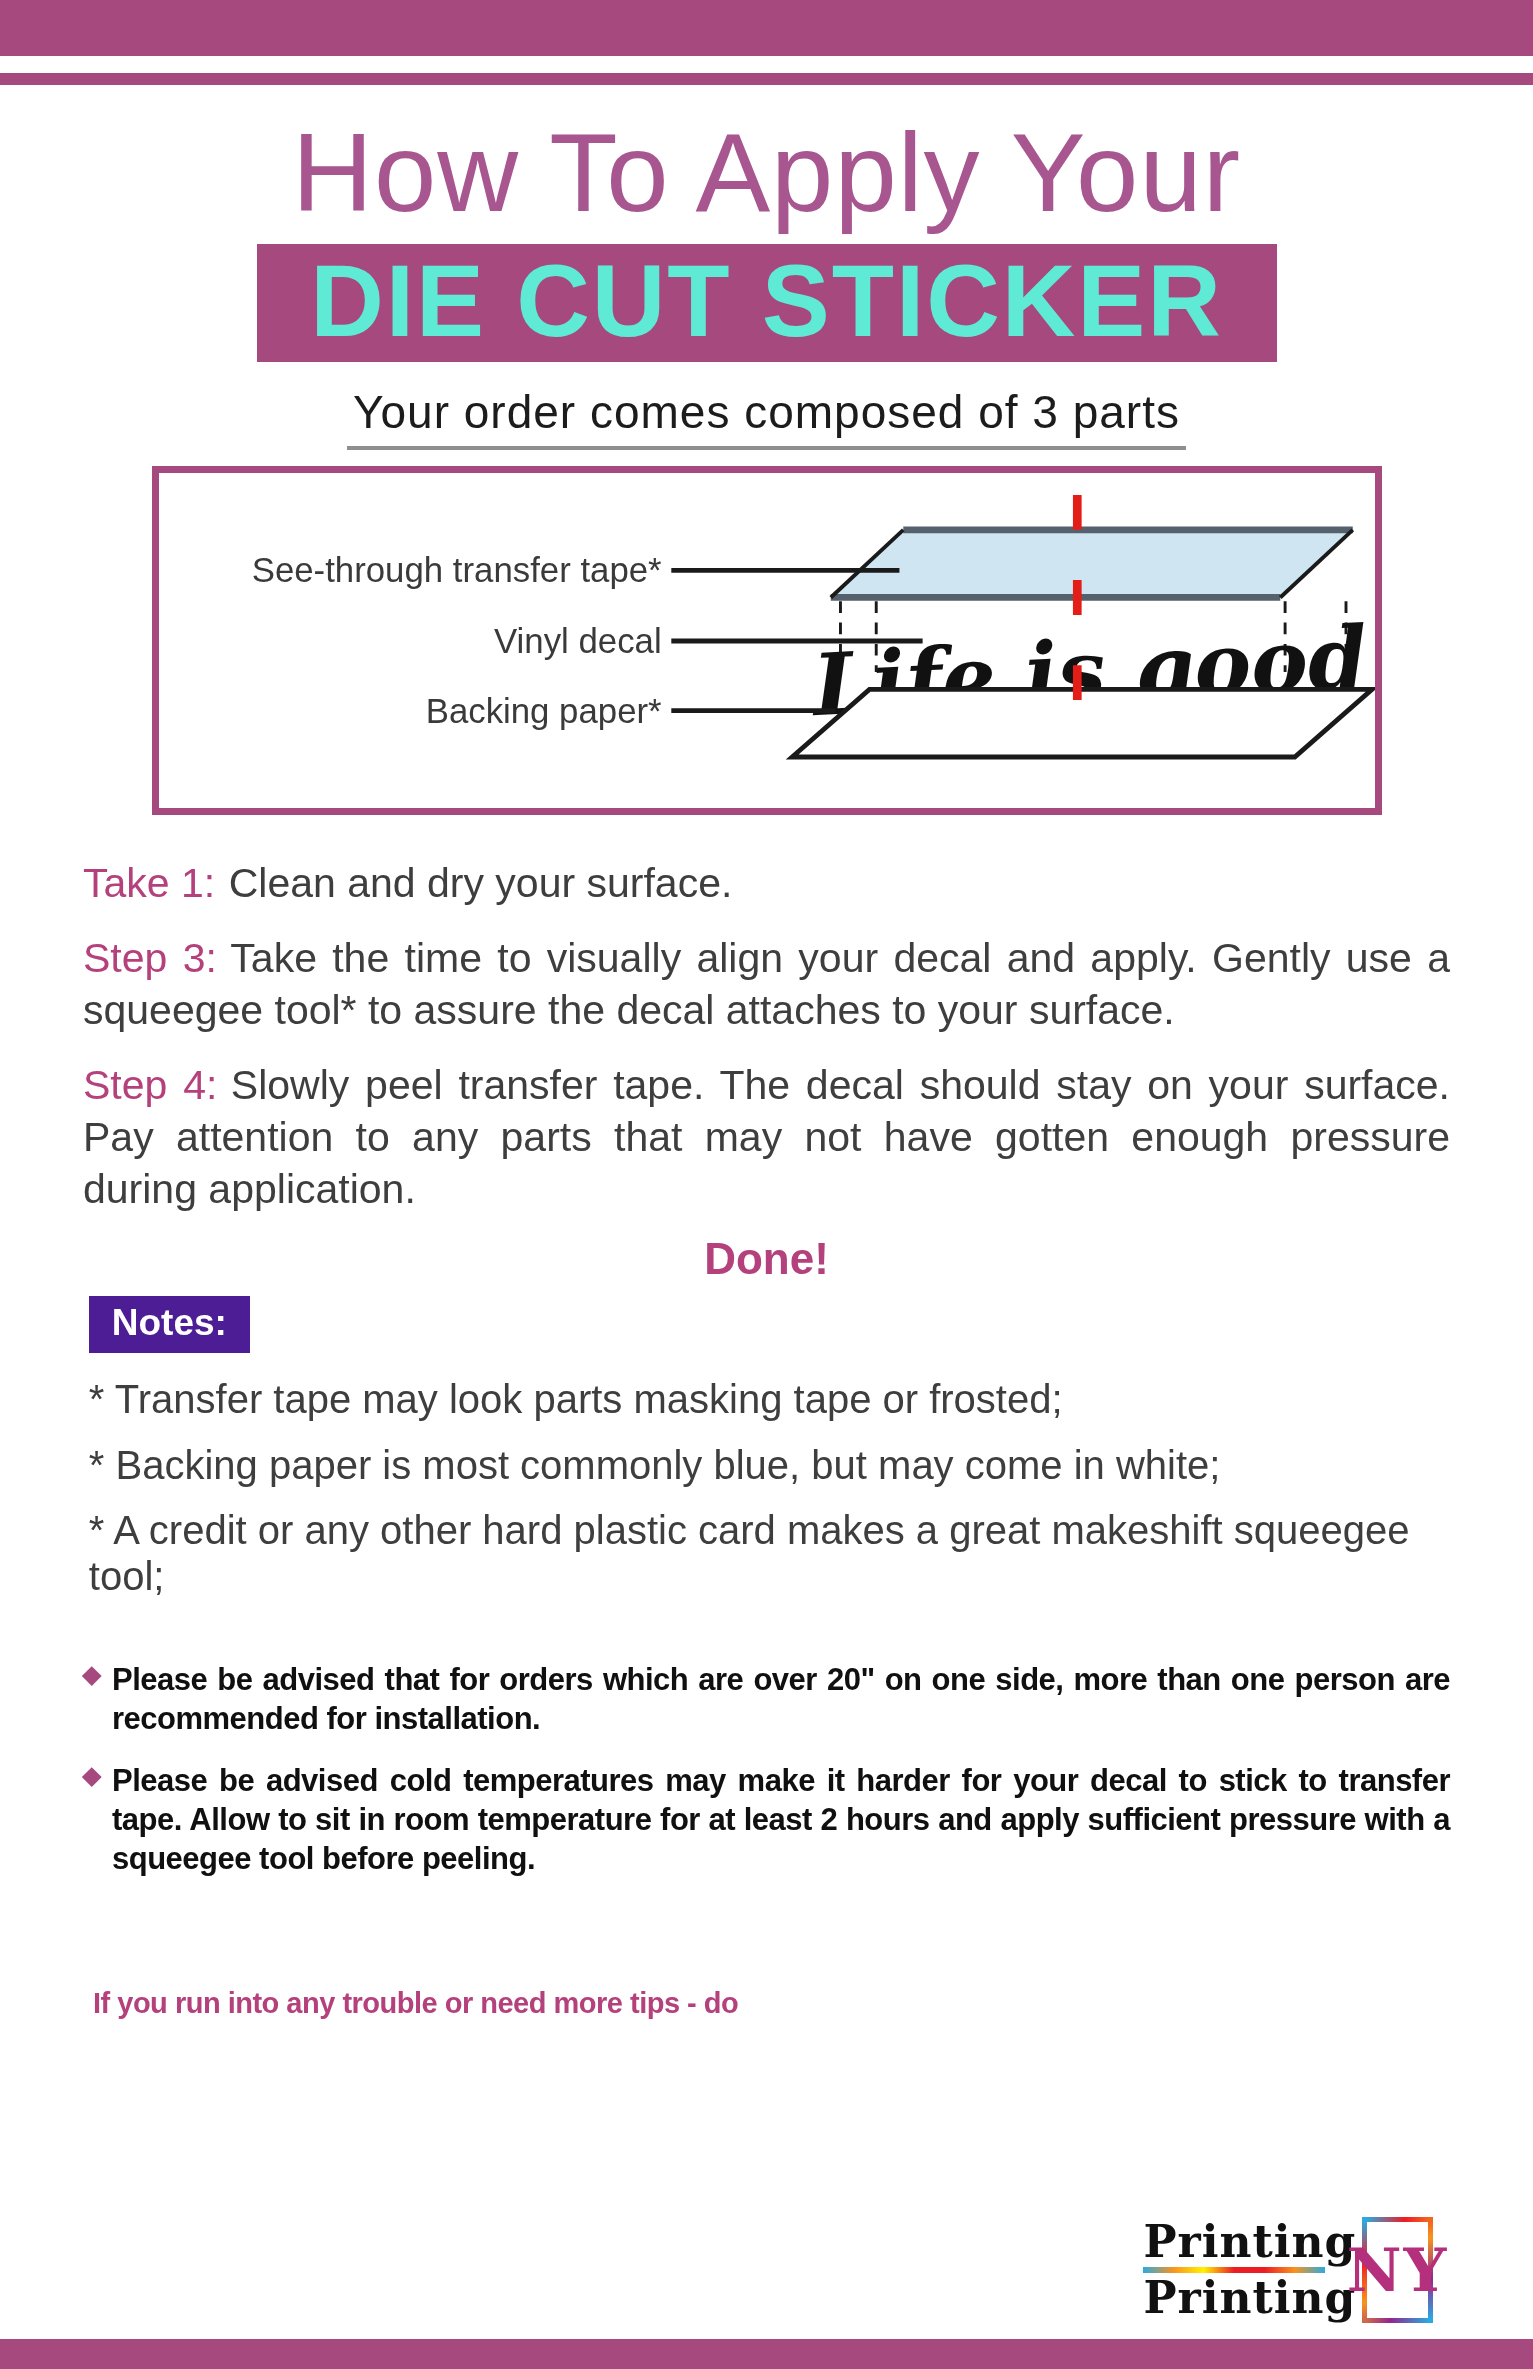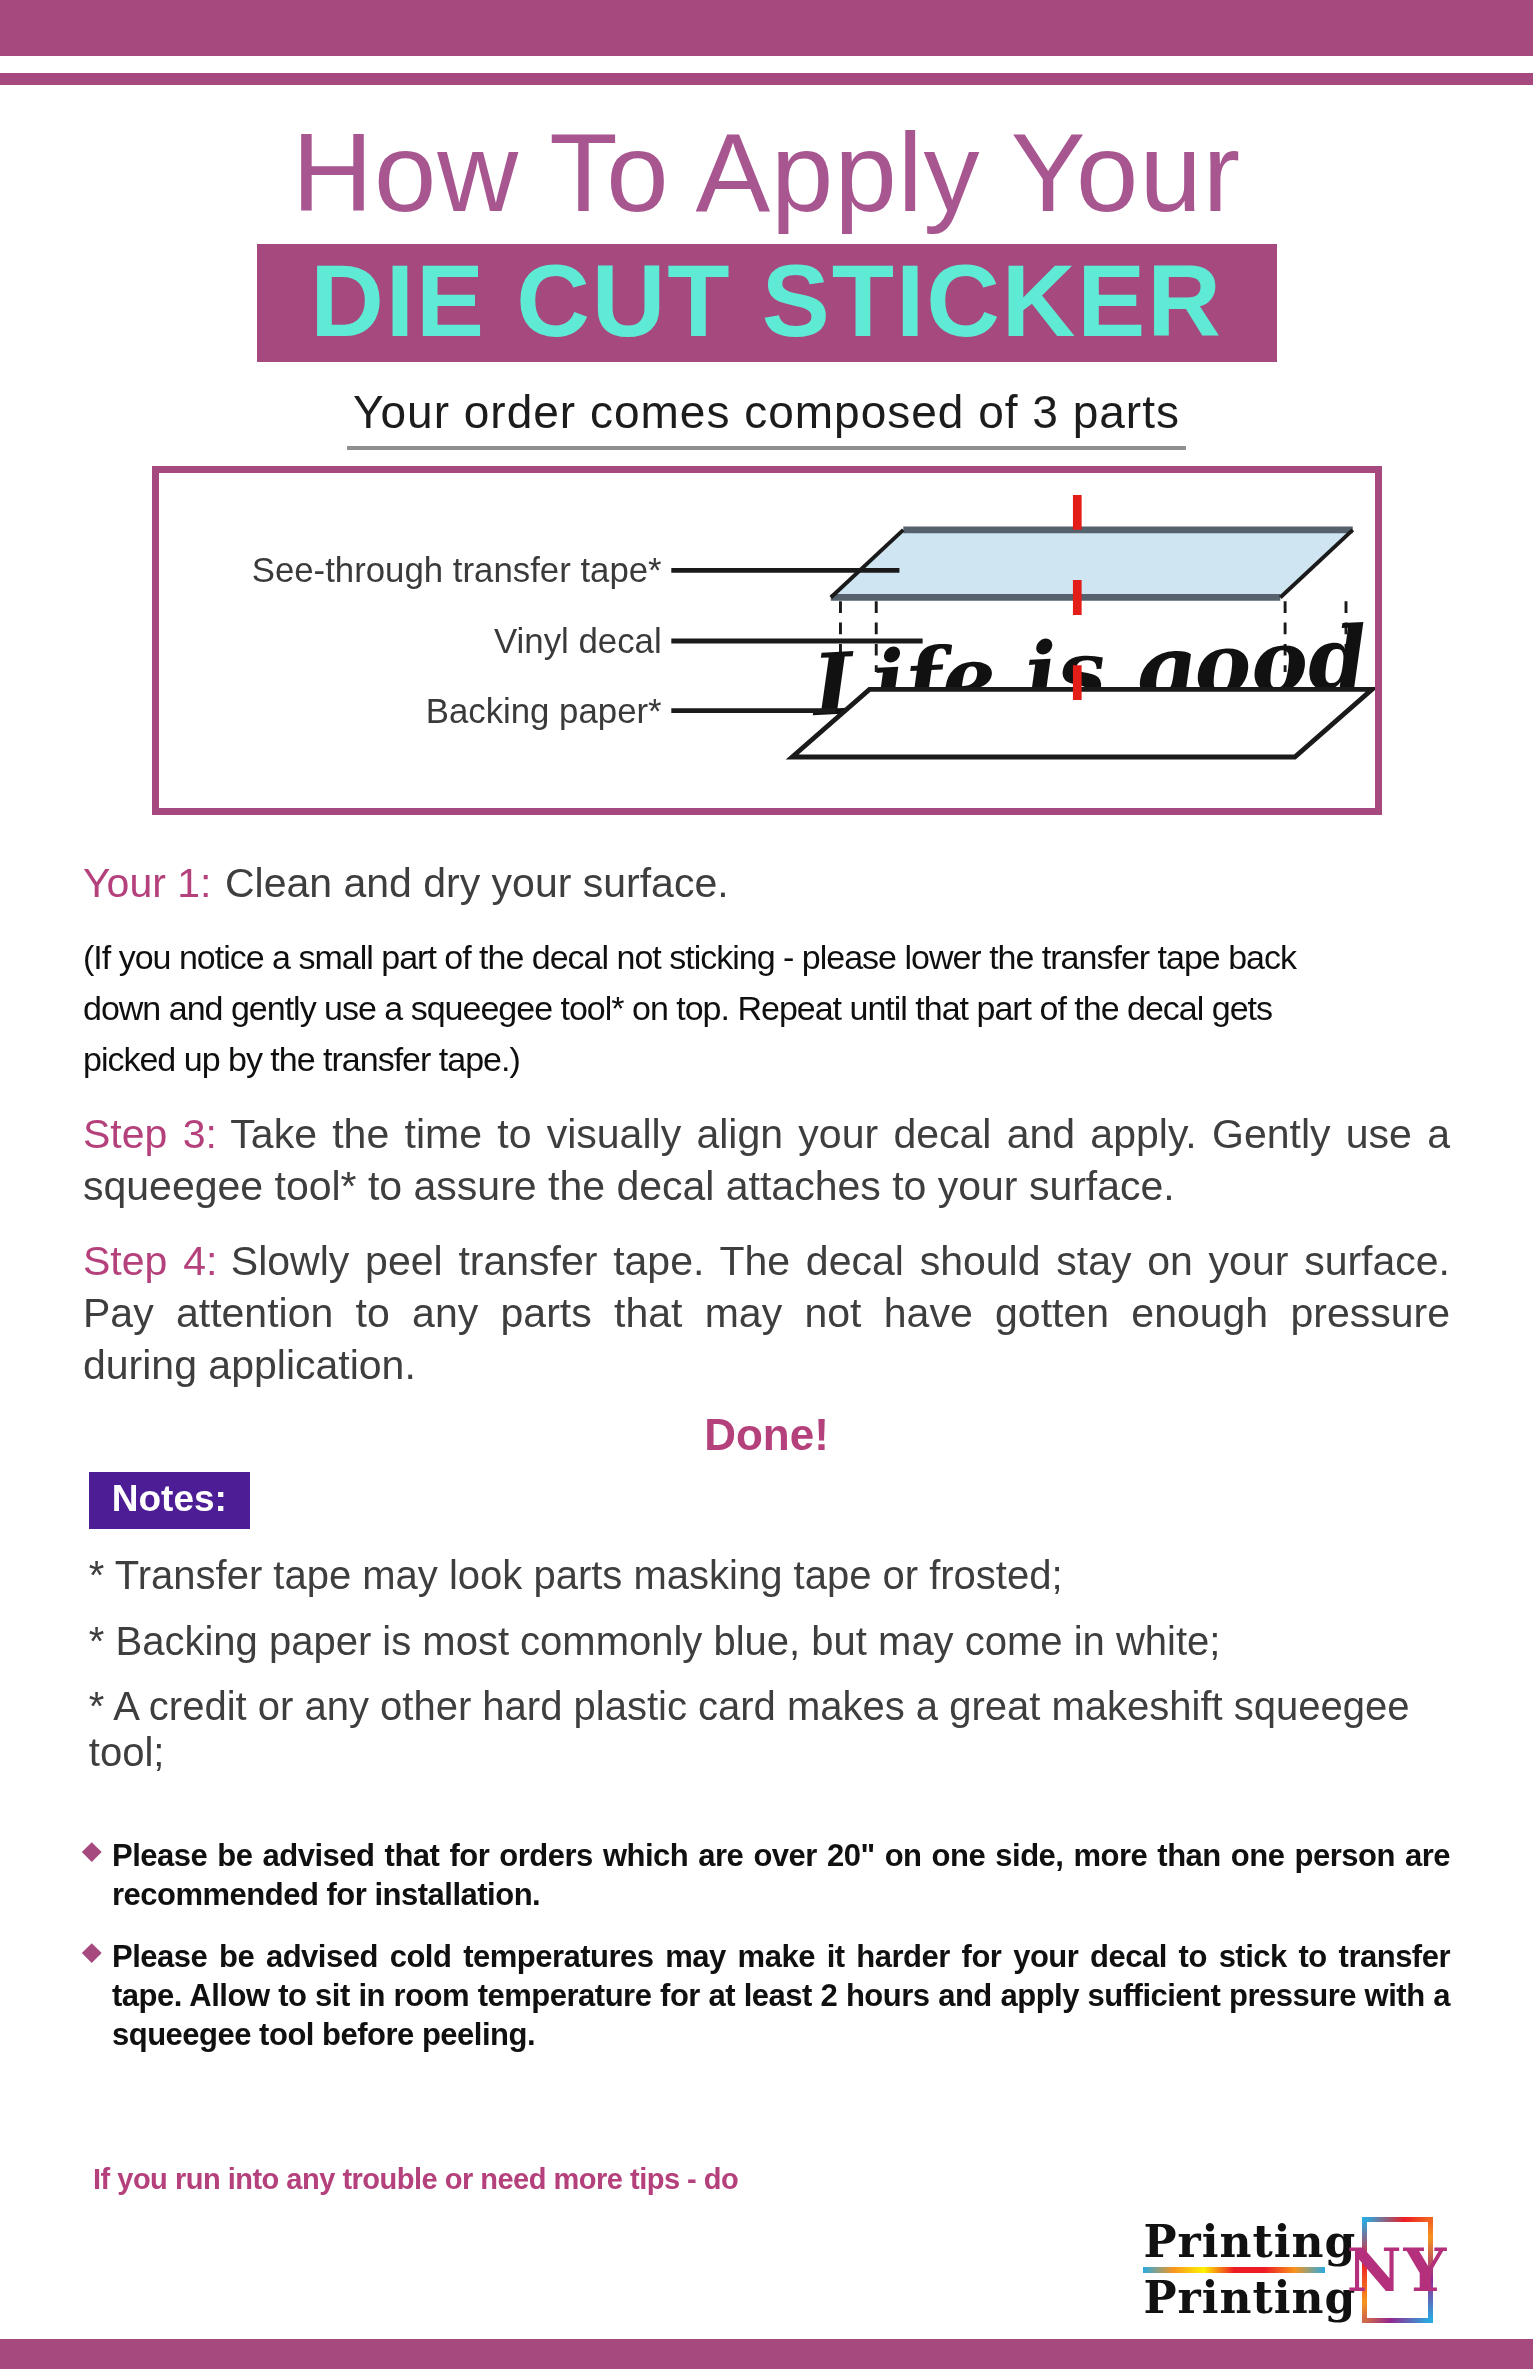--- a/index.html
+++ b/index.html
@@ -228,24 +228,23 @@
 
     <text x="520" y="173" text-anchor="end" dominant-baseline="central" class="diag-label">Vinyl decal</text>
     <line x1="530" y1="173" x2="790" y2="173" stroke="#1a1a1a" stroke-width="5"></line>
 
     <text x="520" y="245" text-anchor="end" dominant-baseline="central" class="diag-label">Backing paper*</text>
     <line x1="530" y1="245" x2="700" y2="245" stroke="#1a1a1a" stroke-width="5"></line>
   </svg>
 </div>
 
 <div class="steps">
-  <p class="step-p"><span class="step-label">Your 1:</span><span>Clean and dry your surface.</span></p>
-
-
-  <p class="paren-note">(If you notice a small part of the decal not sticking - please lower the transfer tape back down and gently use a squeegee tool* on top. Repeat until that part of the decal gets picked up by the transfer tape.)</p>
+  <p class="step-p"><span class="step-label">Take 1:</span><span>Clean and dry your surface.</span></p>
+
+
 
   <p class="step-p"><span class="step-label">Step 3:</span><span>Take the time to visually align your decal and apply. Gently use a squeegee tool* to assure the decal attaches to your surface.</span></p>
 
   <p class="step-p step4"><span class="step-label">Step 4:</span><span>Slowly peel transfer tape. The decal should stay on your surface. Pay attention to any parts that may not have gotten enough pressure during application.</span></p>
 
   <p class="done">Done!</p>
 </div>
 
 <div class="notes">
   <span class="notes-badge">Notes:</span>

